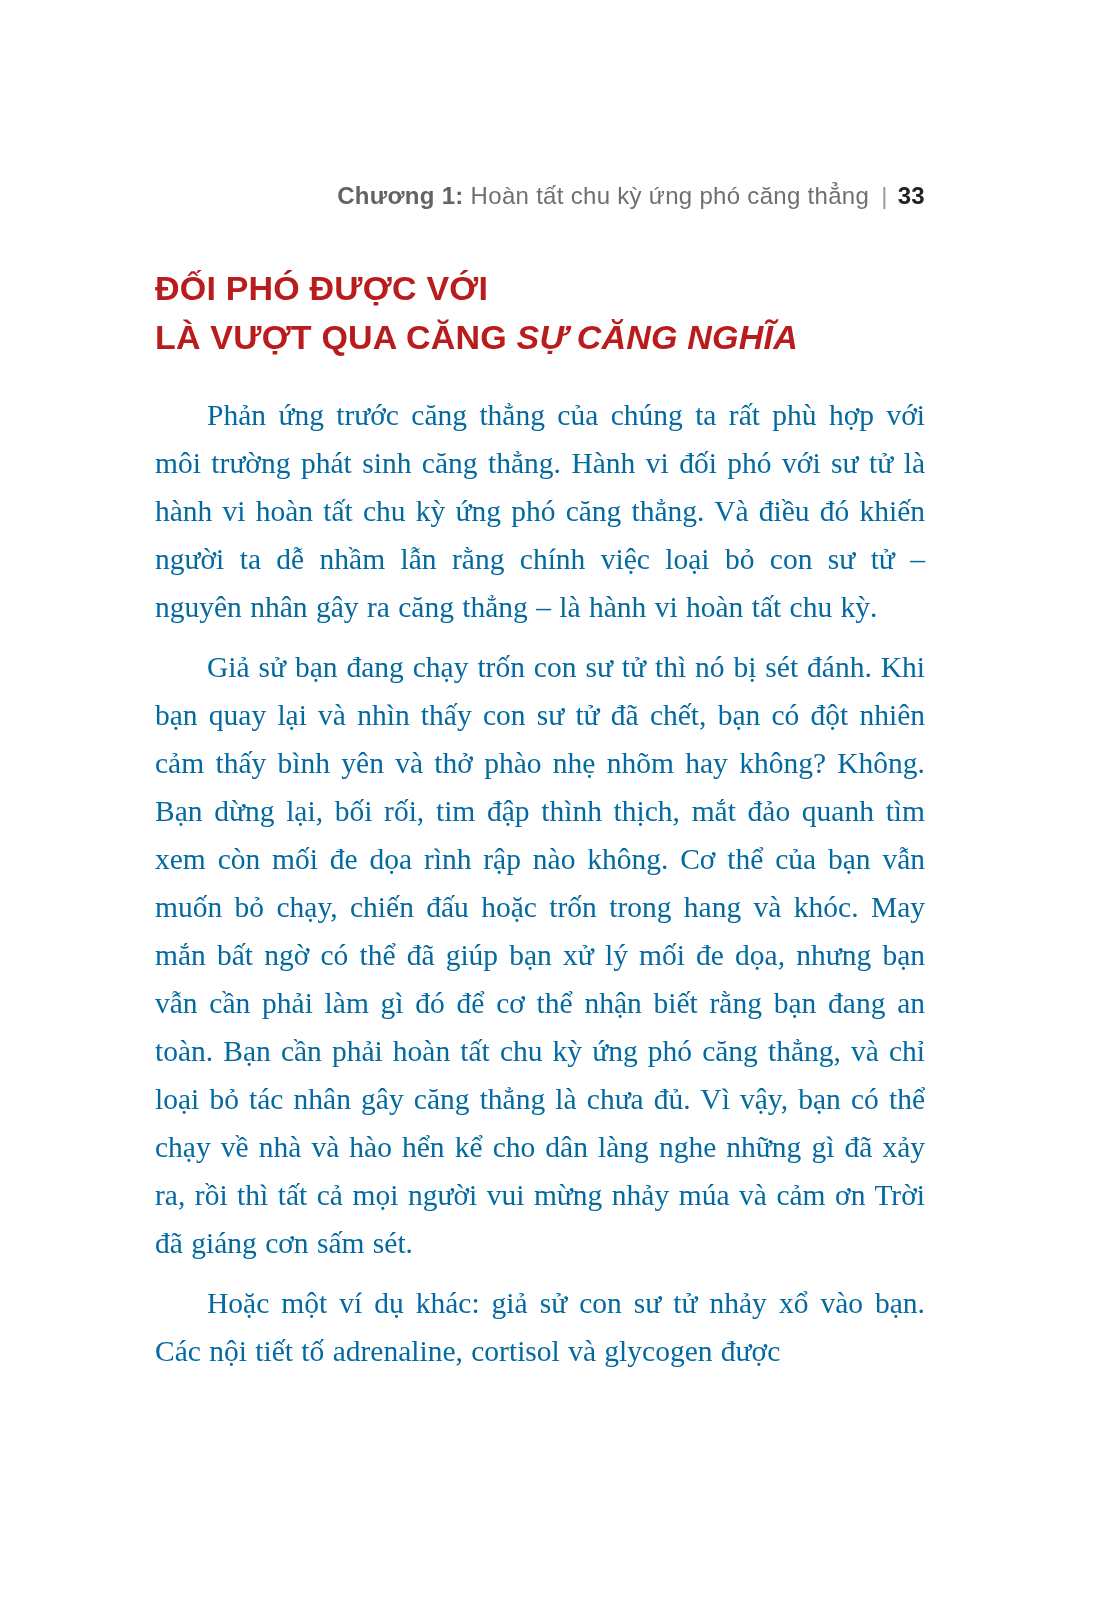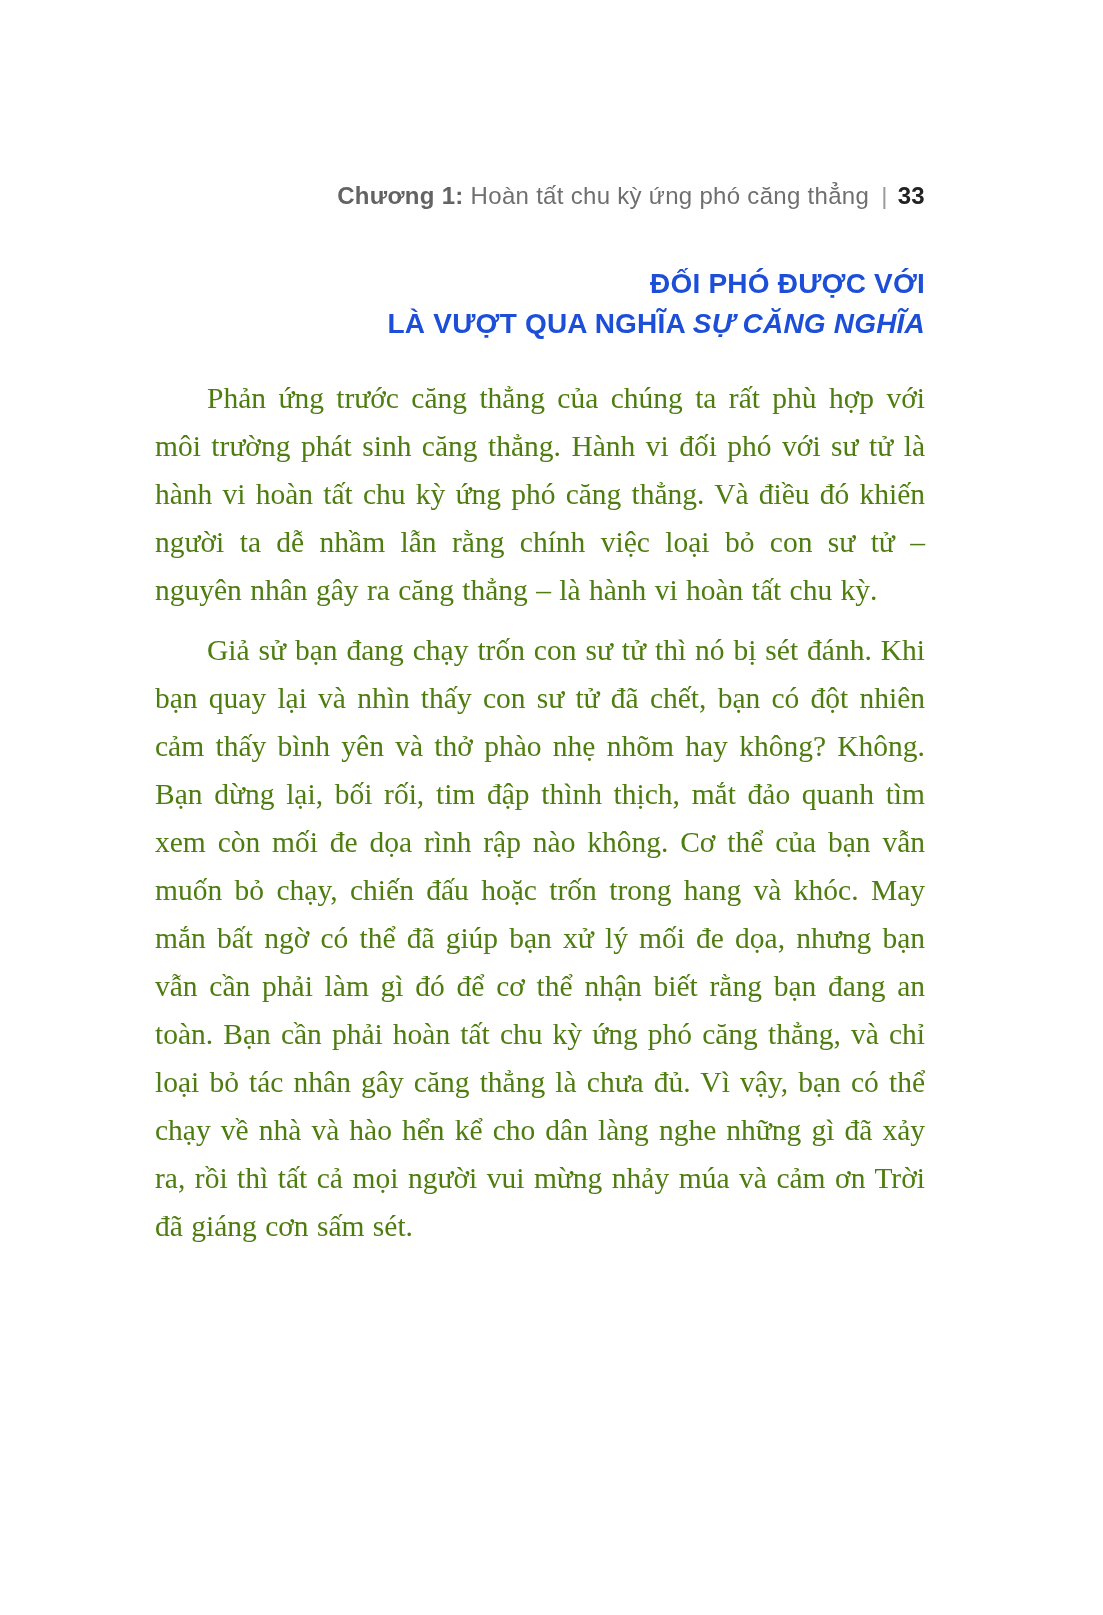--- a/index.html
+++ b/index.html
@@ -46,59 +46,60 @@
     font-weight: 300;
   }
   .running-header .page-number {
     font-weight: 700;
     color: #222222;
   }
 
   
   .section-title {
     margin: 54px 0 30px 0;
-    text-align: right;
+    text-align: left;
     font-family: "Liberation Sans", sans-serif;
     font-weight: 700;
-    font-size: 28px;
+    font-size: 34px;
     line-height: 1.43;
-    color: #1d4ed8;
+    color: #b91c1c;
     letter-spacing: 0.2px;
   }
   .section-title .t-line {
     display: block;
   }
   .section-title .it {
     font-style: italic;
   }
 
   
   .body-para {
     margin: 0 0 12px 0;
     text-align: justify;
     text-indent: 52px;
     font-size: 29.5px;
     line-height: 48px;
     word-spacing: 1px;
-    color: #4d7c0f;
+    color: #0369a1;
   }
   .body-para:last-child {
     margin-bottom: 0;
   }
 </style>
 </head>
 <body>
 
 <div class="page">
 
   <header class="running-header">
     <span class="chapter-label">Chương 1:</span><span class="chapter-title"> Hoàn tất chu kỳ ứng phó căng thẳng</span><span class="separator">|</span><span class="page-number">33</span>
   </header>
 
   <h1 class="section-title">
     <span class="t-line"><span>ĐỐI PHÓ ĐƯỢC VỚI</span></span>
-    <span class="t-line"><span>LÀ VƯỢT QUA NGHĨA </span><span class="it">SỰ CĂNG NGHĨA</span></span>
+    <span class="t-line"><span>LÀ VƯỢT QUA CĂNG </span><span class="it">SỰ CĂNG NGHĨA</span></span>
   </h1>
 
   <p class="body-para">Phản ứng trước căng thẳng của chúng ta rất phù hợp với môi trường phát sinh căng thẳng. Hành vi đối phó với sư tử là hành vi hoàn tất chu kỳ ứng phó căng thẳng. Và điều đó khiến người ta dễ nhầm lẫn rằng chính việc loại bỏ con sư tử – nguyên nhân gây ra căng thẳng – là hành vi hoàn tất chu kỳ.</p>
   <p class="body-para">Giả sử bạn đang chạy trốn con sư tử thì nó bị sét đánh. Khi bạn quay lại và nhìn thấy con sư tử đã chết, bạn có đột nhiên cảm thấy bình yên và thở phào nhẹ nhõm hay không? Không. Bạn dừng lại, bối rối, tim đập thình thịch, mắt đảo quanh tìm xem còn mối đe dọa rình rập nào không. Cơ thể của bạn vẫn muốn bỏ chạy, chiến đấu hoặc trốn trong hang và khóc. May mắn bất ngờ có thể đã giúp bạn xử lý mối đe dọa, nhưng bạn vẫn cần phải làm gì đó để cơ thể nhận biết rằng bạn đang an toàn. Bạn cần phải hoàn tất chu kỳ ứng phó căng thẳng, và chỉ loại bỏ tác nhân gây căng thẳng là chưa đủ. Vì vậy, bạn có thể chạy về nhà và hào hển kể cho dân làng nghe những gì đã xảy ra, rồi thì tất cả mọi người vui mừng nhảy múa và cảm ơn Trời đã giáng cơn sấm sét.</p>
+  <p class="body-para">Hoặc một ví dụ khác: giả sử con sư tử nhảy xổ vào bạn. Các nội tiết tố adrenaline, cortisol và glycogen được</p>
 
 </div>
 
 </body></html>

